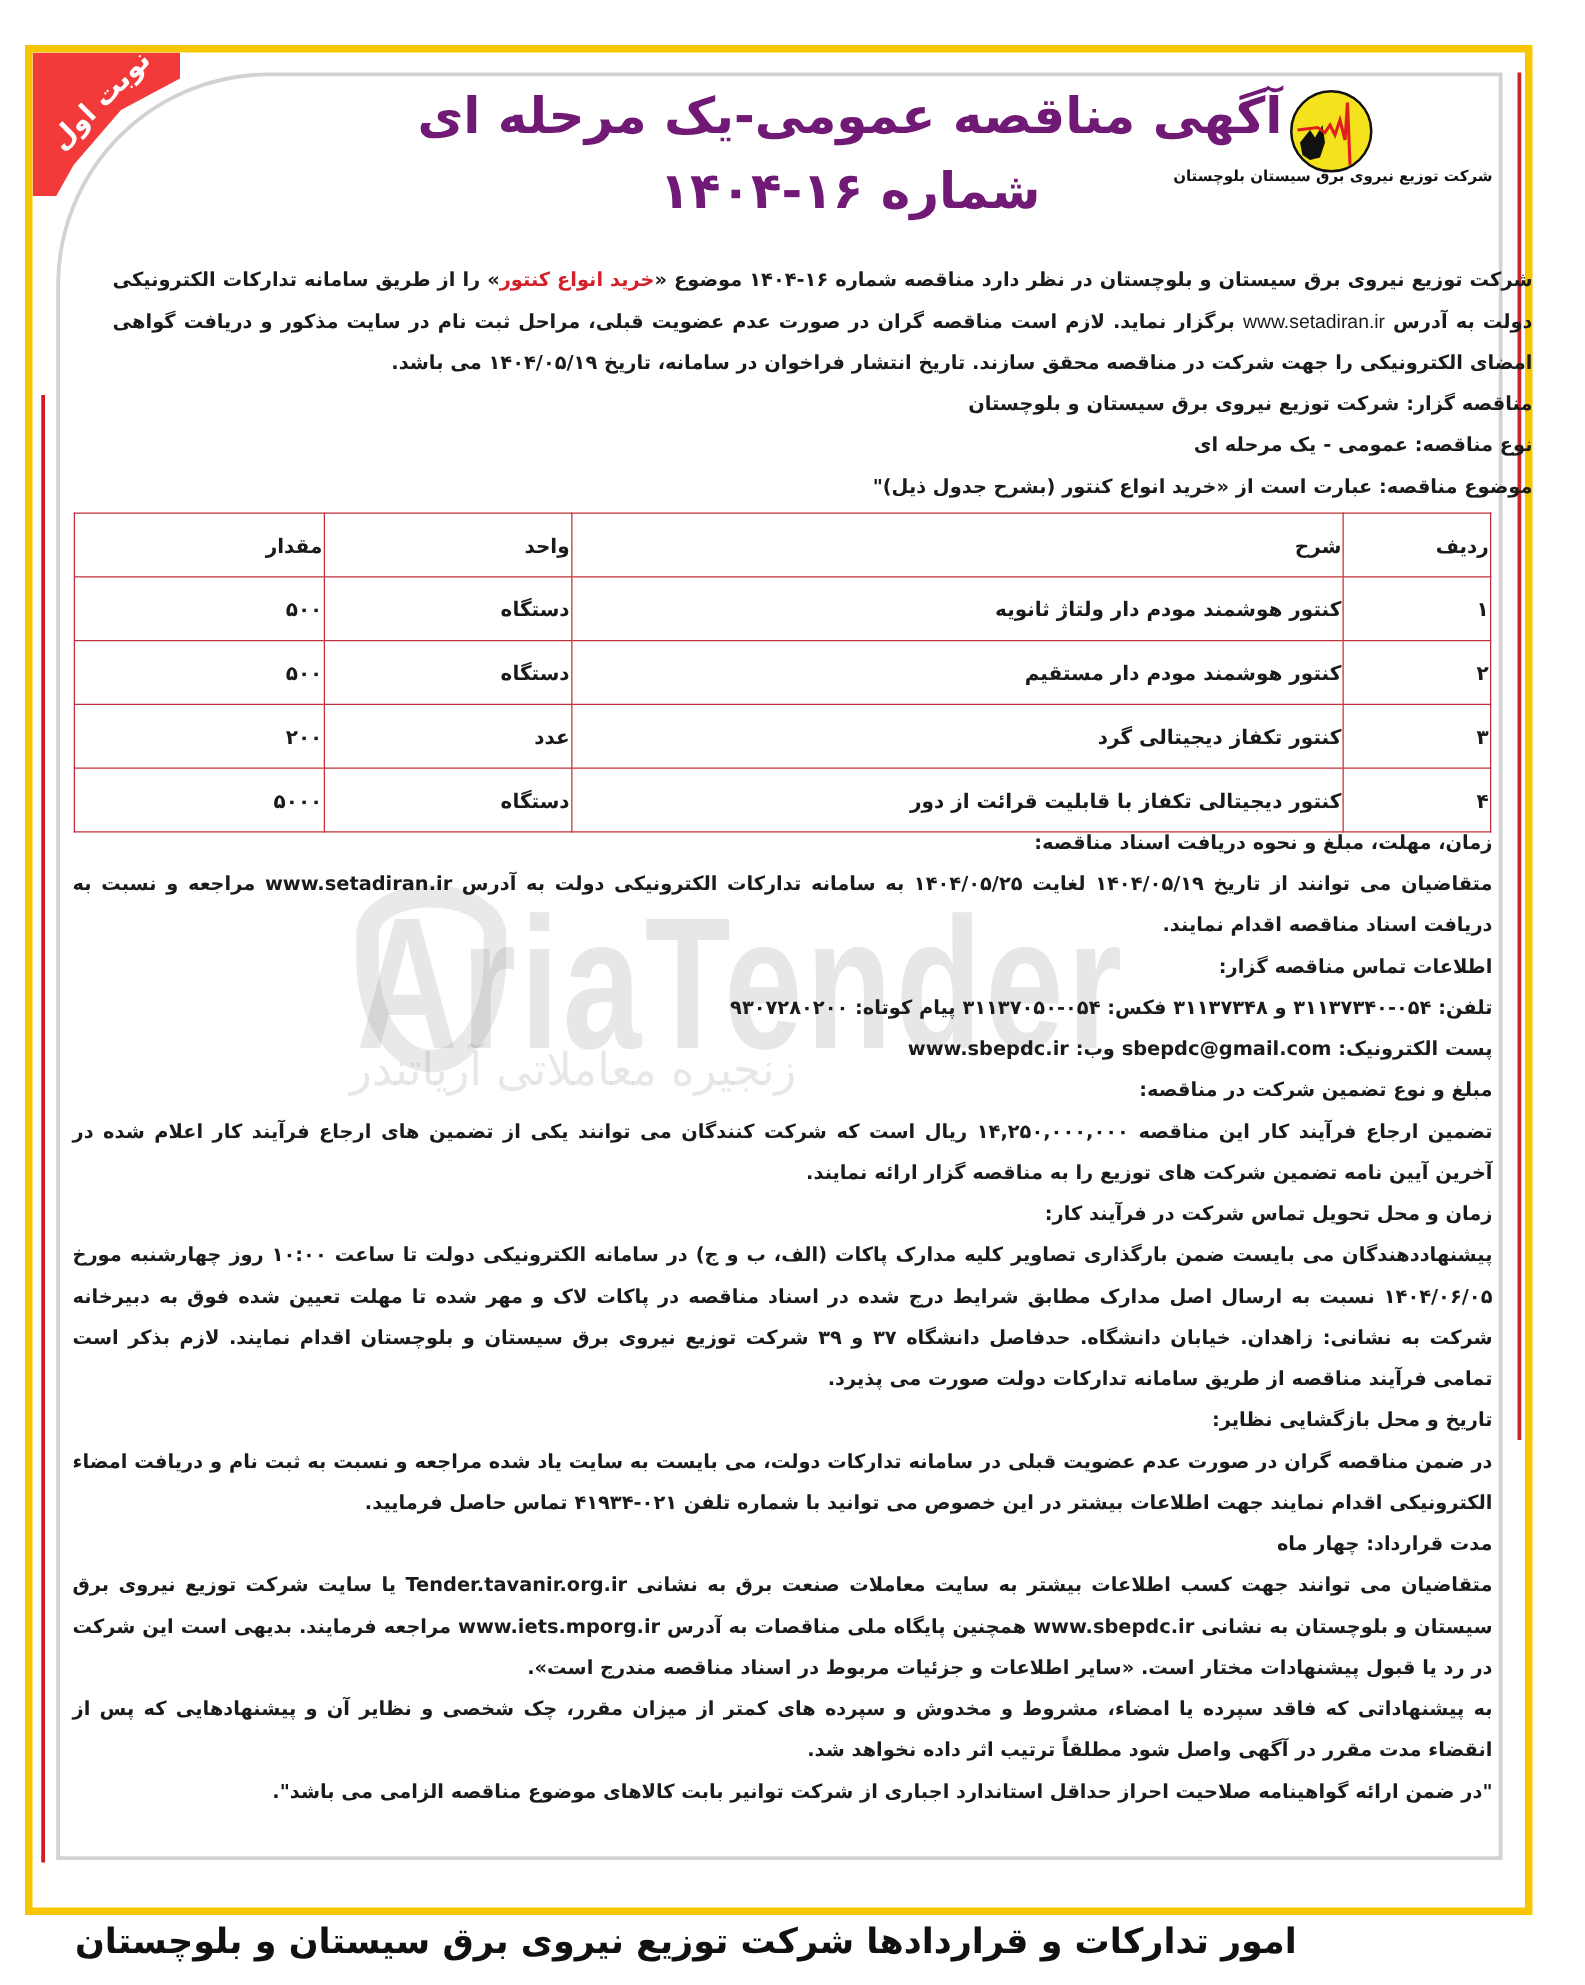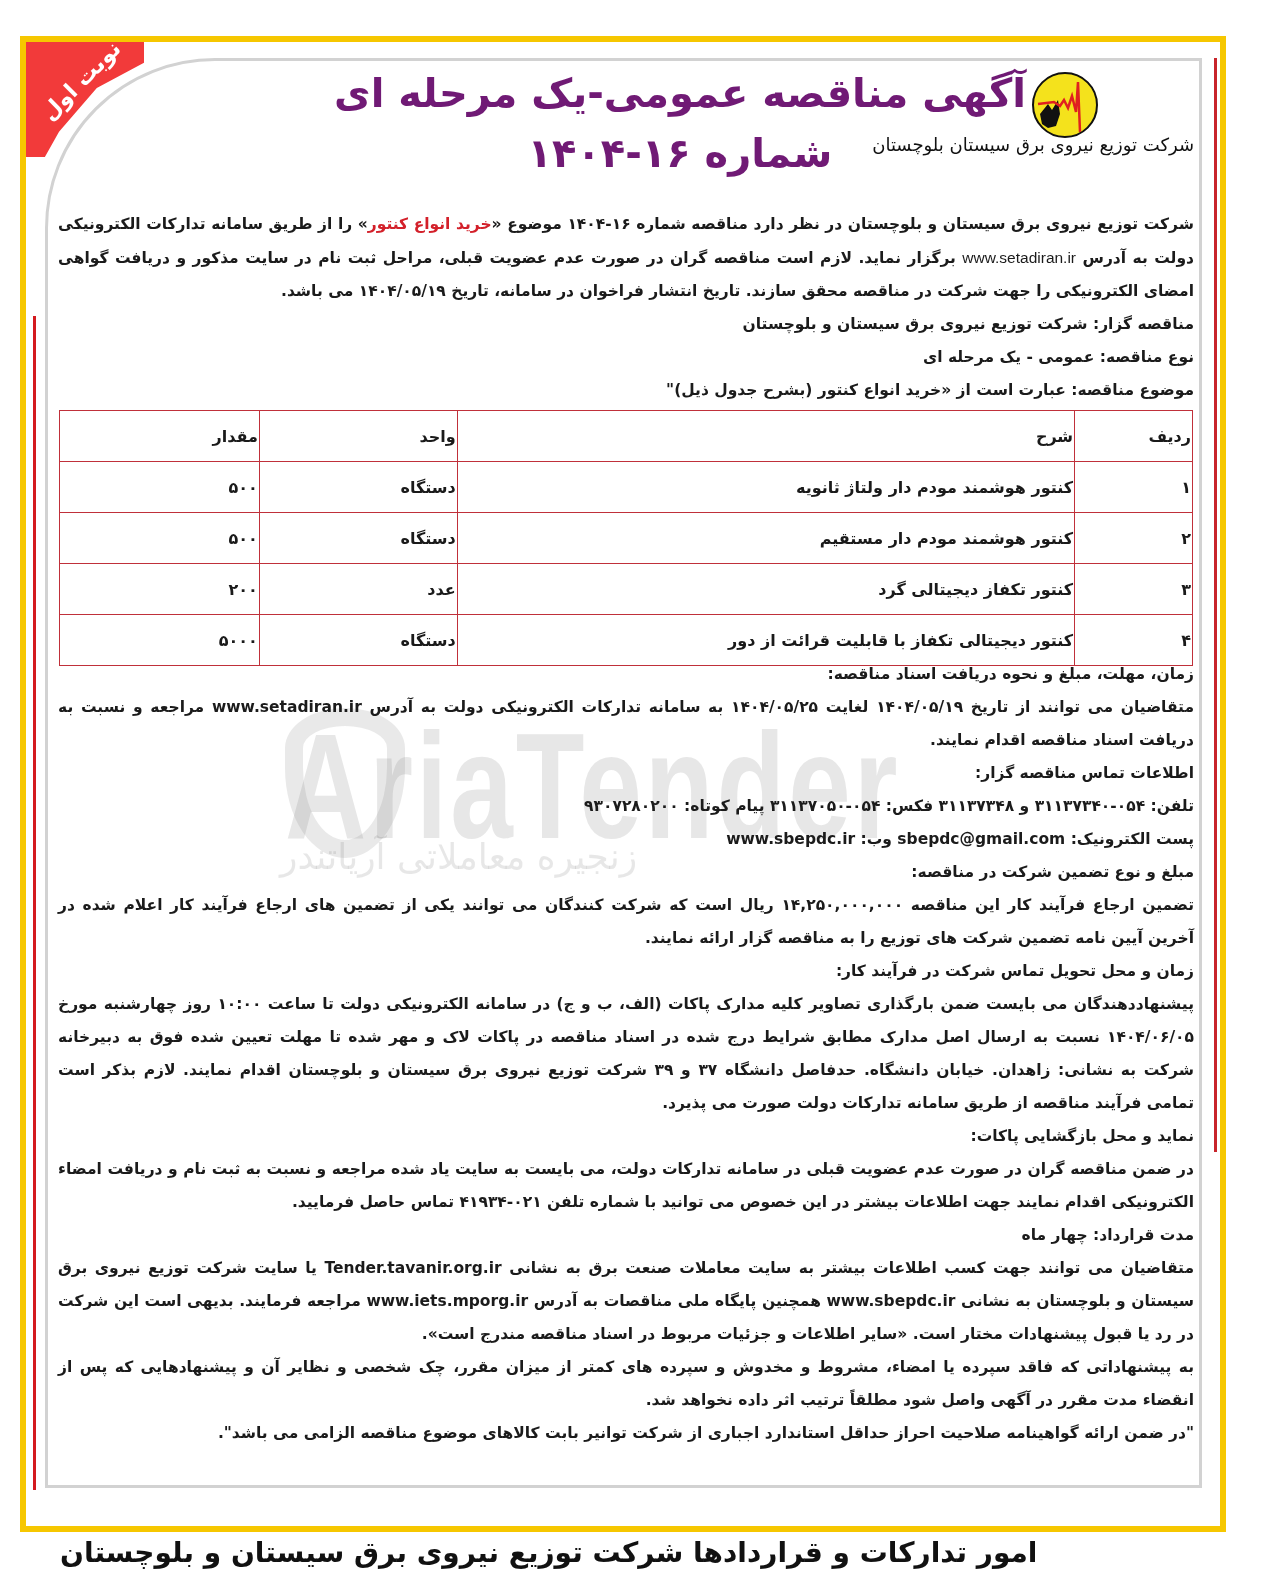--- a/index.html
+++ b/index.html
@@ -10,21 +10,21 @@
   .red-line-right { position: absolute; left: 1214px; top: 58px; width: 3px; height: 1094px; background: #c8242b; }
   .red-line-left { position: absolute; left: 33px; top: 316px; width: 3px; height: 1174px; background: #d41a1f; }
   .inner { position: absolute; left: 45px; top: 58px; width: 1157px; height: 1430px;
            border: 3px solid #d2d2d2; border-top-left-radius: 170px; box-sizing: border-box; background: #fff; }
   .ribbon { position: absolute; left: 26px; top: 42px; width: 118px; height: 115px; background: #f23a3a;
             clip-path: polygon(0 0, 100% 0, 100% 18%, 60% 40%, 28% 78%, 16% 100%, 0 100%); }
   .ribbon-text { position: absolute; left: 26px; top: 68px; transform: rotate(-45deg); transform-origin: center;
                  color: #fff; font-weight: bold; font-size: 22px; width: 110px; text-align: center; direction: rtl; }
   .logo { position: absolute; left: 1032px; top: 72px; width: 66px; height: 66px; border-radius: 50%;
           background: #f4e21c; border: 2px solid #111; box-sizing: border-box; overflow: hidden; }
-  .company-name { position: absolute; right: 74px; top: 134px; font-size: 18px; font-weight: normal; direction: rtl; color: #111; }
+  .company-name { position: absolute; right: 74px; top: 134px; font-size: 12px; font-weight: bold; direction: rtl; color: #111; }
   .title1, .title2 { position: absolute; left: 300px; width: 700px; text-align: center; color: #701a75;
                      font-weight: bold; direction: rtl; font-family: "DejaVu Sans", sans-serif; }
   .title1 { top: 70px; font-size: 40px; left: 330px; }
   .title2 { top: 130px; font-size: 40px; left: 330px; }
   .body { position: absolute; left: 58px; width: 1136px; direction: rtl; text-align: justify;
           font-size: 15.5px; font-weight: bold; line-height: 33px; color: #1b1b1b; }
   .body p { margin: 0; }
   .hl { color: #d3202a; }
   .latin { font-family: "Liberation Sans", sans-serif; font-weight: normal; }
   table.items { position: absolute; left: 59px; top: 410px; width: 1134px; border-collapse: collapse; direction: rtl;
@@ -54,21 +54,21 @@
   <svg width="62" height="62" viewBox="0 0 62 62">
     <path d="M6 40 L14 30 L18 36 L24 26 L26 40 L22 52 L14 54 L8 50 Z" fill="#111"></path>
     <polyline points="4,30 20,28 26,32 30,26 34,34 38,22 42,38 44,8 46,58" fill="none" stroke="#e02020" stroke-width="2.5"></polyline>
   </svg>
 </div>
 <div class="company-name">شرکت توزیع نیروی برق سیستان بلوچستان</div>
 
 <div class="title1">آگهی مناقصه عمومی-یک مرحله ای</div>
 <div class="title2">شماره ۱۶-۱۴۰۴</div>
 
-<div class="body" style="top:208px;">
+<div class="body" style="top:208px;margin-left:32px;">
   <p>
     <span>شرکت توزیع نیروی برق سیستان و بلوچستان در نظر دارد مناقصه شماره ۱۶-۱۴۰۴ موضوع «</span><span class="hl">خرید انواع کنتور</span><span>» را از طریق سامانه تدارکات الکترونیکی دولت به آدرس </span><span class="latin">www.setadiran.ir</span><span> برگزار نماید. لازم است مناقصه گران در صورت عدم عضویت قبلی، مراحل ثبت نام در سایت مذکور و دریافت گواهی امضای الکترونیکی را جهت شرکت در مناقصه محقق سازند. تاریخ انتشار فراخوان در سامانه، تاریخ ۱۴۰۴/۰۵/۱۹ می باشد.</span>
   </p>
   <p>مناقصه گزار: شرکت توزیع نیروی برق سیستان و بلوچستان</p>
   <p>نوع مناقصه: عمومی - یک مرحله ای</p>
   <p>موضوع مناقصه: عبارت است از «خرید انواع کنتور (بشرح جدول ذیل)"</p>
 </div>
 
 <table class="items">
   <colgroup>
@@ -118,21 +118,21 @@
 <div class="body" style="top:658px;">
   <p>زمان، مهلت، مبلغ و نحوه دریافت اسناد مناقصه:</p>
   <p>متقاضیان می توانند از تاریخ ۱۴۰۴/۰۵/۱۹ لغایت ۱۴۰۴/۰۵/۲۵ به سامانه تدارکات الکترونیکی دولت به آدرس www.setadiran.ir مراجعه و نسبت به دریافت اسناد مناقصه اقدام نمایند.</p>
   <p>اطلاعات تماس مناقصه گزار:</p>
   <p>تلفن: ۰۵۴-۳۱۱۳۷۳۴۰ و ۳۱۱۳۷۳۴۸ فکس: ۰۵۴-۳۱۱۳۷۰۵۰ پیام کوتاه: ۹۳۰۷۲۸۰۲۰۰</p>
   <p>پست الکترونیک: sbepdc@gmail.com وب: www.sbepdc.ir</p>
   <p>مبلغ و نوع تضمین شرکت در مناقصه:</p>
   <p>تضمین ارجاع فرآیند کار این مناقصه ۱۴,۲۵۰,۰۰۰,۰۰۰ ریال است که شرکت کنندگان می توانند یکی از تضمین های ارجاع فرآیند کار اعلام شده در آخرین آیین نامه تضمین شرکت های توزیع را به مناقصه گزار ارائه نمایند.</p>
   <p>زمان و محل تحویل تماس شرکت در فرآیند کار:</p>
   <p>پیشنهاددهندگان می بایست ضمن بارگذاری تصاویر کلیه مدارک پاکات (الف، ب و ج) در سامانه الکترونیکی دولت تا ساعت ۱۰:۰۰ روز چهارشنبه مورخ ۱۴۰۴/۰۶/۰۵ نسبت به ارسال اصل مدارک مطابق شرایط درج شده در اسناد مناقصه در پاکات لاک و مهر شده تا مهلت تعیین شده فوق به دبیرخانه شرکت به نشانی: زاهدان. خیابان دانشگاه. حدفاصل دانشگاه ۳۷ و ۳۹ شرکت توزیع نیروی برق سیستان و بلوچستان اقدام نمایند. لازم بذکر است تمامی فرآیند مناقصه از طریق سامانه تدارکات دولت صورت می پذیرد.</p>
-  <p>نماید و محل بازگشایی پاکات:</p>
+  <p>تاریخ و محل بازگشایی نظایر:</p>
   <p>در ضمن مناقصه گران در صورت عدم عضویت قبلی در سامانه تدارکات دولت، می بایست به سایت یاد شده مراجعه و نسبت به ثبت نام و دریافت امضاء الکترونیکی اقدام نمایند جهت اطلاعات بیشتر در این خصوص می توانید با شماره تلفن ۰۲۱-۴۱۹۳۴ تماس حاصل فرمایید.</p>
   <p>مدت قرارداد: چهار ماه</p>
   <p>متقاضیان می توانند جهت کسب اطلاعات بیشتر به سایت معاملات صنعت برق به نشانی Tender.tavanir.org.ir یا سایت شرکت توزیع نیروی برق سیستان و بلوچستان به نشانی www.sbepdc.ir همچنین پایگاه ملی مناقصات به آدرس www.iets.mporg.ir مراجعه فرمایند. بدیهی است این شرکت در رد یا قبول پیشنهادات مختار است. «سایر اطلاعات و جزئیات مربوط در اسناد مناقصه مندرج است».</p>
   <p>به پیشنهاداتی که فاقد سپرده یا امضاء، مشروط و مخدوش و سپرده های کمتر از میزان مقرر، چک شخصی و نظایر آن و پیشنهادهایی که پس از انقضاء مدت مقرر در آگهی واصل شود مطلقاً ترتیب اثر داده نخواهد شد.</p>
   <p>"در ضمن ارائه گواهینامه صلاحیت احراز حداقل استاندارد اجباری از شرکت توانیر بابت کالاهای موضوع مناقصه الزامی می باشد".</p>
 </div>
 
 <div class="footer">امور تدارکات و قراردادها شرکت توزیع نیروی برق سیستان و بلوچستان</div>
 
 </body></html>

